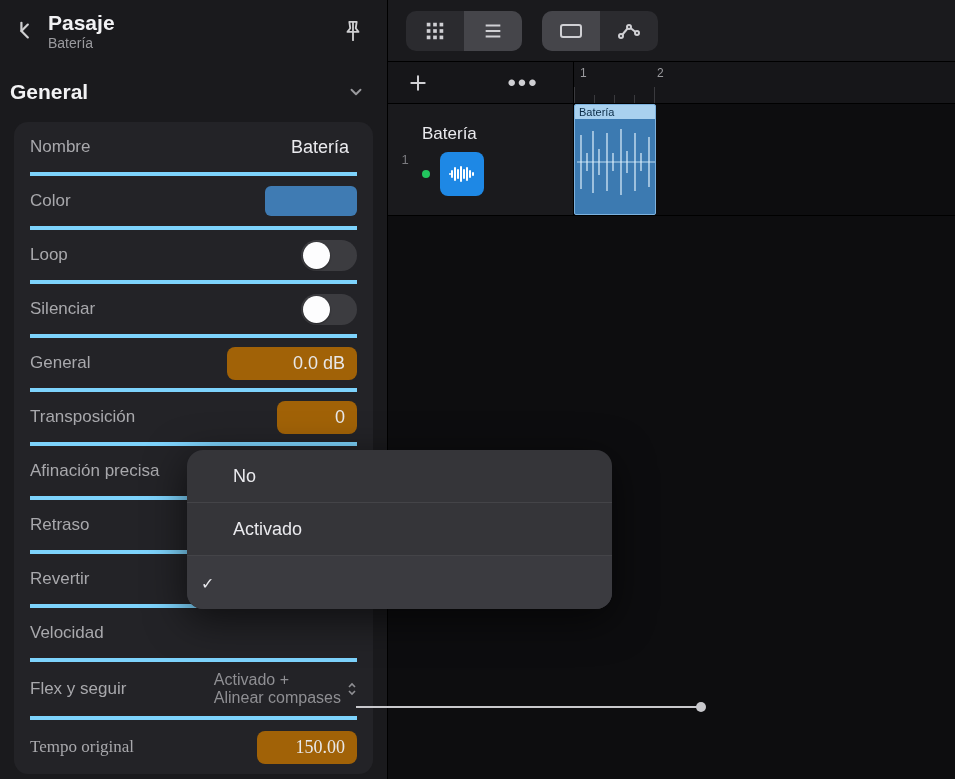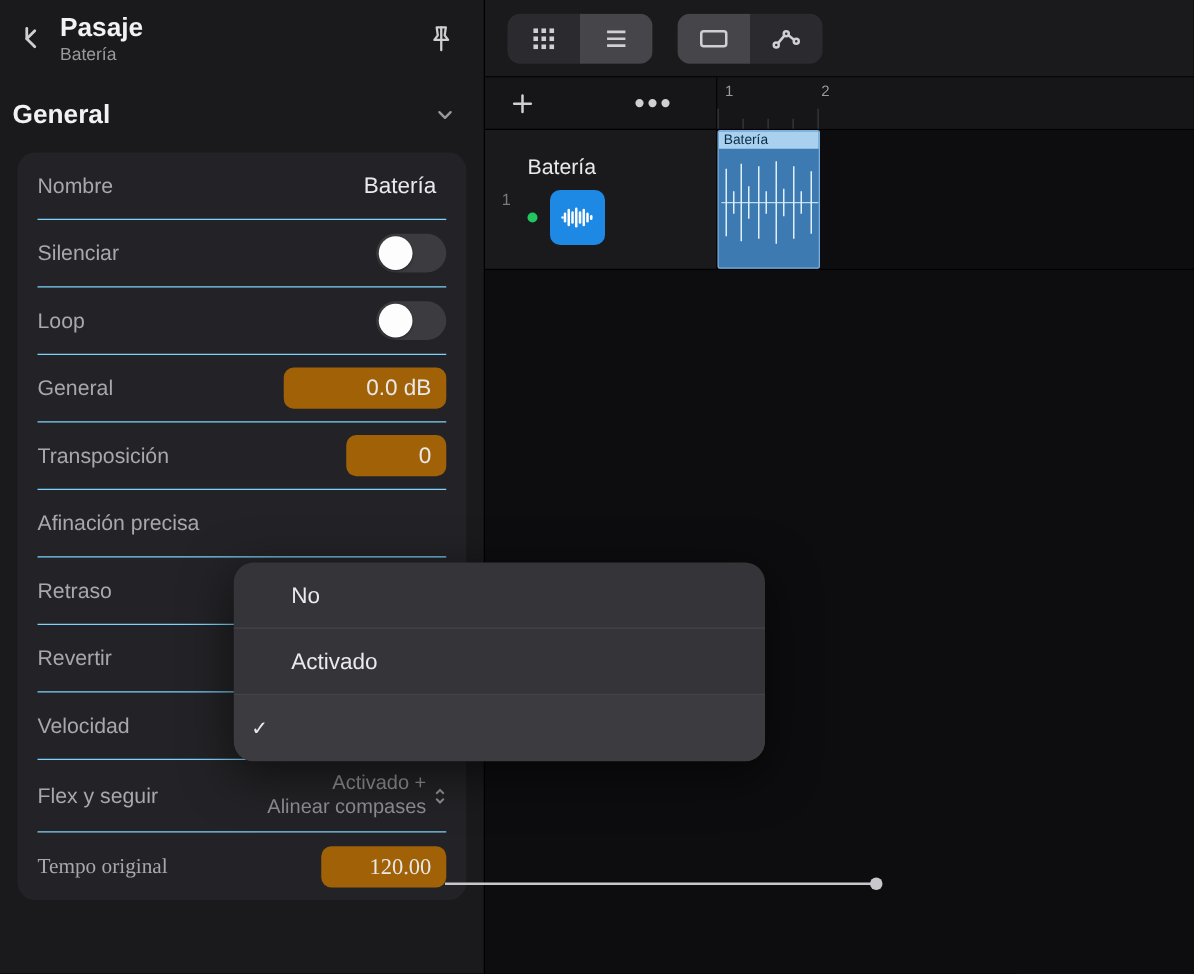--- a/index.html
+++ b/index.html
@@ -9,31 +9,31 @@
   .side-header { display: flex; align-items: center; padding: 10px 16px 10px 12px; height: 62px; }
   .back-arrow { width: 28px; height: 28px; display:flex; align-items:center; justify-content:center; color:#cfcfd1; margin-right:8px; cursor:pointer; }
   .title-block { display:flex; flex-direction:column; }
   .title-main { font-size: 21px; font-weight: 600; color:#f2f2f4; }
   .title-sub { font-size: 14px; color:#9a9a9e; margin-top:0px; }
   .pin-btn { margin-left:auto; width:36px; height:36px; display:flex; align-items:center; justify-content:center; color:#cfcfd1; cursor:pointer; }
   .section-header { display:flex; align-items:center; justify-content:space-between; padding: 18px 22px 18px 10px; cursor:pointer; }
   .section-title { font-size: 21px; font-weight:700; color:#f2f2f4; }
   .chevron { color:#9a9a9e; }
   .panel { margin: 0 14px; background:#232327; border-radius: 14px; padding: 0 16px; }
-  .row { display:flex; align-items:center; justify-content:space-between; height:54px; border-bottom:1px solid #7dd3fc; }
+  .row { display:flex; align-items:center; justify-content:space-between; height:54px; border-bottom:4px solid #7dd3fc; }
   .row:last-child { border-bottom:none;font-family:Liberation Serif, serif; }
   .row-label { font-size:17px; color:#a8a8ac; }
   .row-value { font-size:18px; color:#eaeaee; text-align:right; }
   .row-value.field { min-width:110px; padding:6px 8px; }
   .color-swatch { width:92px; height:30px; background:#3f7bb3; border-radius:6px; cursor:pointer; }
   .switch { width:56px; height:31px; background:#3c3c40; border-radius:31px; position:relative; cursor:pointer; }
   .knob { width:27px; height:27px; background:#fdfdfe; border-radius:50%; position:absolute; top:2px; left:2px; box-shadow:0 1px 2px rgba(0,0,0,.4); }
   .val-box { background:#a16207; border-radius:8px; padding:6px 12px; min-width:130px; text-align:right; font-size:18px; }
   .flex-value-wrap { display:flex; align-items:center; gap:6px; }
-  .flex-value { text-align:right; font-size:16px; color:#8f8f93; line-height:1.15;margin-left:16px; }
+  .flex-value { font-size:16px; color:#8f8f93; line-height:1.15;margin-left:16px; }
   .updown { width:10px; height:18px; display:flex; flex-direction:column; justify-content:center; align-items:center; color:#8f8f93; }
 
   
   .main { flex:1; background:#0d0d0f; display:flex; flex-direction:column; min-width:0; }
   .toolbar { height:62px; display:flex; align-items:center; gap:20px; padding:0 18px; background:#1a1a1d; border-bottom:1px solid #000; }
   .seg { display:flex; background:#2b2b2f; border-radius:10px; overflow:hidden; }
   .seg-btn { width:58px; height:40px; display:flex; align-items:center; justify-content:center; color:#d0d0d4; cursor:pointer; }
   .seg-btn.active { background:#45454a; }
   .tracks-header { height:42px; display:flex; align-items:stretch; background:#161619; border-bottom:1px solid #000; }
   .th-left { width:186px; display:flex; align-items:center; border-right:1px solid #000; }
@@ -100,27 +100,31 @@
           </svg>
       </div>
     </div>
 
     <div class="panel">
       <div class="row">
         <div class="row-label">Nombre</div>
         <div class="row-value field">Batería</div>
       </div>
       <div class="row">
-        <div class="row-label">Silenciar</div>
+        <div class="row-label">Color</div>
+        <div class="color-swatch"></div>
+      </div>
+      <div class="row">
+        <div class="row-label">Loop</div>
         <div class="switch">
             <div class="knob"></div>
           </div>
       </div>
       <div class="row">
-        <div class="row-label">Loop</div>
+        <div class="row-label">Silenciar</div>
         <div class="switch">
             <div class="knob"></div>
           </div>
       </div>
       <div class="row">
         <div class="row-label">General</div>
         <div class="val-box">0.0 dB</div>
       </div>
       <div class="row">
         <div class="row-label">Transposición</div>
@@ -152,21 +156,21 @@
           <div class="updown">
             <svg width="10" height="16" viewBox="0 0 10 16" fill="none" stroke="currentColor" stroke-width="1.6">
                 <polyline points="2 6 5 3 8 6"></polyline>
                 <polyline points="2 10 5 13 8 10"></polyline>
               </svg>
           </div>
         </div>
       </div>
       <div class="row">
         <div class="row-label">Tempo original</div>
-        <div class="val-box" style="min-width:100px">120.00</div>
+        <div class="val-box" style="min-width:100px">150.00</div>
       </div>
     </div>
   </div>
 
   <div class="main">
     <div class="toolbar">
       <div class="seg">
         <div class="seg-btn">
           <svg width="22" height="22" viewBox="0 0 24 24" fill="currentColor">
               <rect x="3" y="3" width="4" height="4"></rect>

